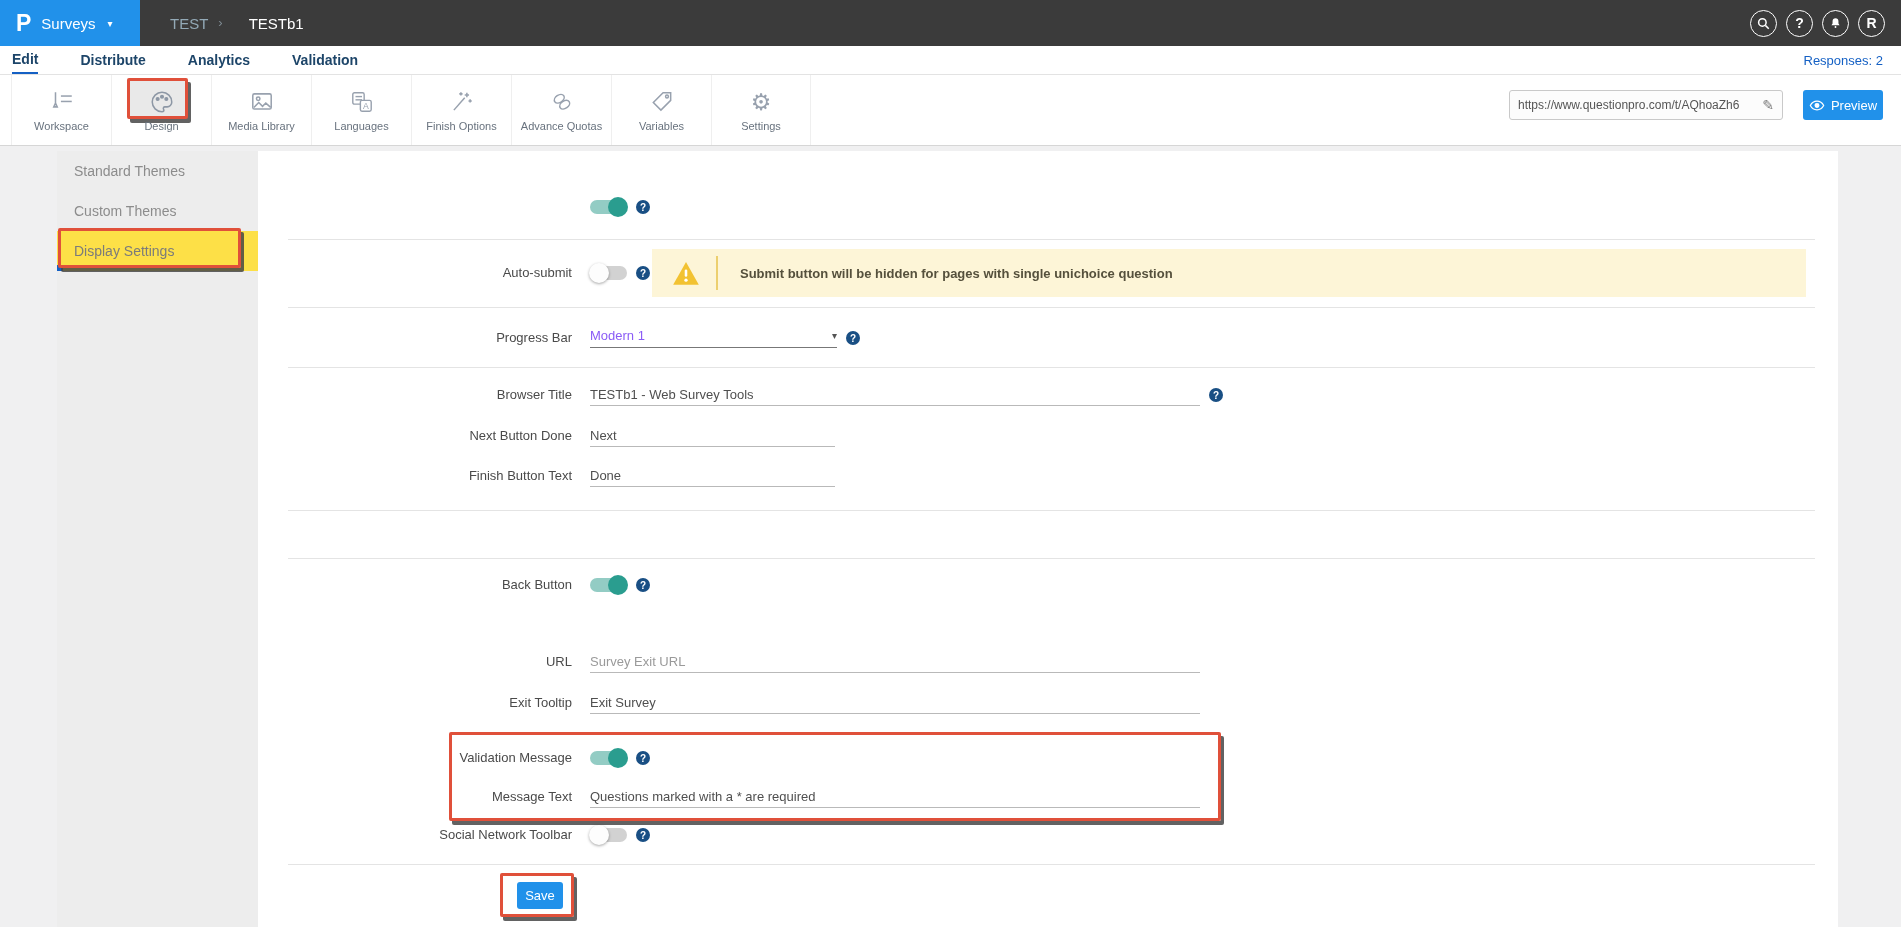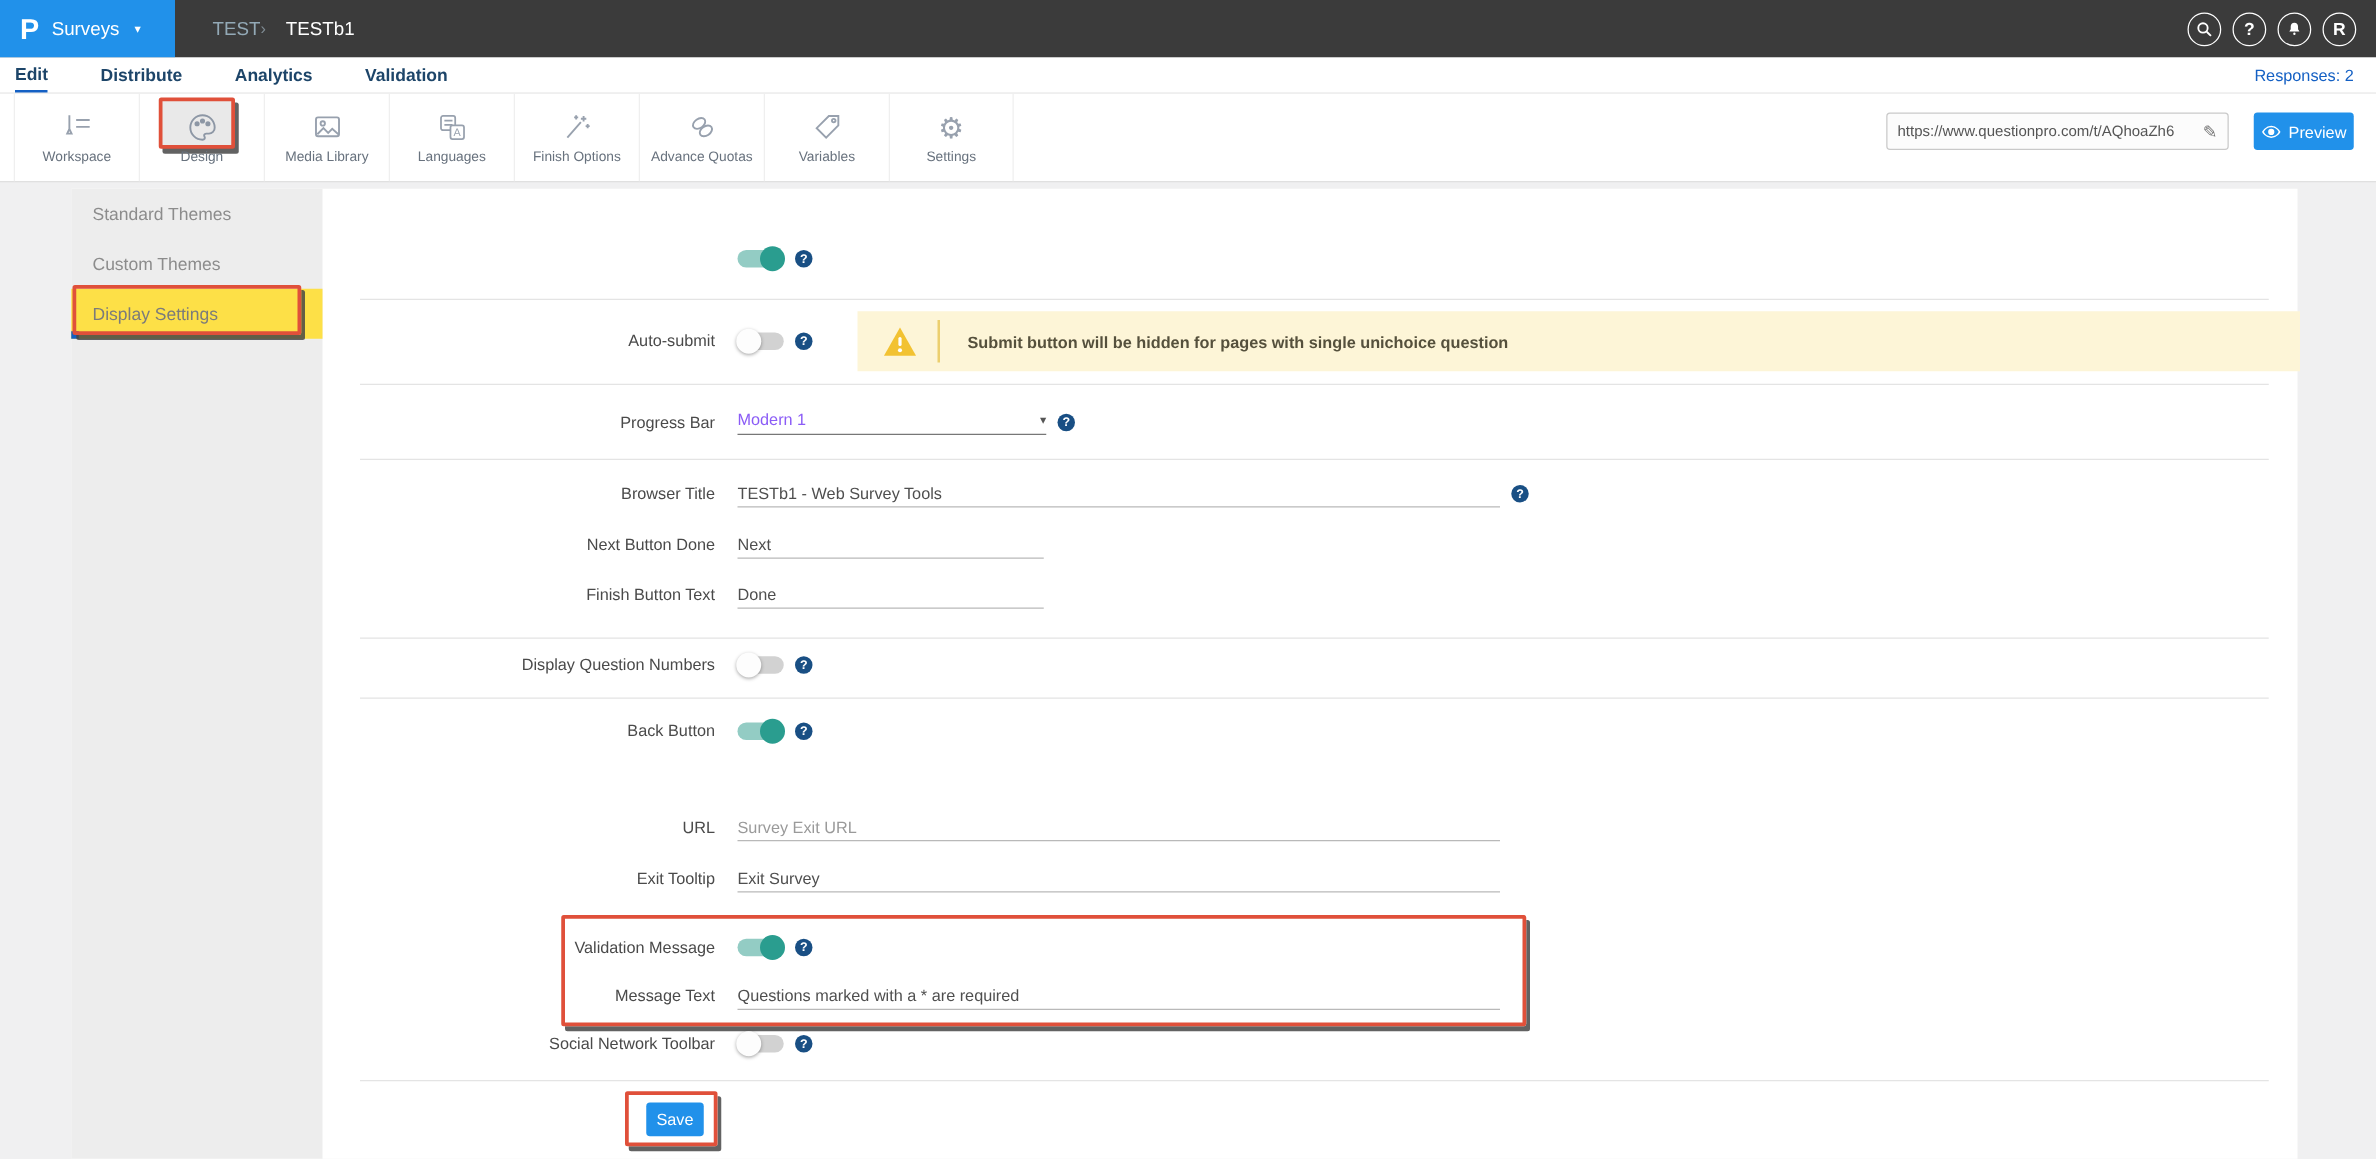--- a/index.html
+++ b/index.html
@@ -7,21 +7,21 @@
               font-family:"Liberation Sans", sans-serif; }
 
   
   .topbar { position:absolute; left:0; top:0; width:1901px; height:46px; background:#3b3b3b;
             display:flex; align-items:center; }
   .brand { width:140px; height:46px; background:#2191ea; display:flex; align-items:center;
            padding-left:16px; gap:10px; cursor:pointer; }
   .logo-p { color:#fff; font-size:23px; font-weight:800; line-height:1; }
   .brand-label { color:#fff; font-size:15px; }
   .brand-caret { color:#fff; font-size:10px; margin-left:2px; }
-  .breadcrumb { display:flex; margin-left:30px; font-size:15px; }
+  .breadcrumb { display:flex; margin-left:30px; gap:10px; font-size:15px; }
   .crumb-parent { color:#93a9b6; cursor:pointer; }
   .crumb-sep { color:#7f8b93; font-size:13px; }
   .crumb-current { color:#ffffff; margin-left:16px; }
   .top-icons { margin-left:auto; margin-right:16px; display:flex; gap:9px; }
   .circle-icon { width:27px; height:27px; border:1.5px solid #fff; border-radius:50%;
                  display:flex; align-items:center; justify-content:center; color:#fff;
                  font-size:14px; font-weight:bold; cursor:pointer; }
 
   
   .tabbar { position:absolute; left:0; top:46px; width:1901px; height:29px; background:#fff;
@@ -99,21 +99,21 @@
   .w-short { width:245px; }
   .w-long { width:610px; }
 
   .select-line { width:247px; border-bottom:1px solid #777; display:flex; align-items:center;
                  justify-content:space-between; font-size:13px; color:#8b5cf6; padding-bottom:4px;
                  cursor:pointer; }
   .select-caret { color:#555; font-size:10px; }
   .select-caret::after { content:"▾"; }
 
   .warnbox { position:absolute; left:595px; top:98px; width:1154px; height:48px; background:#fdf5d7;
-             display:flex; align-items:center;margin-left:34px; }
+             display:flex; align-items:center; }
   .warn-tri { margin-left:20px; display:flex; align-items:center; }
   .warn-sep { width:2px; height:34px; background:#eccf6e; margin-left:16px; }
   .warn-text { margin-left:22px; font-size:13px; font-weight:bold; color:#55503c; }
 
   .val-frame { position:absolute; left:392px; top:581px; width:772px; height:89px; }
   .save-frame { position:absolute; left:443px; top:722px; width:74px; height:44px; }
   .save-btn { position:absolute; left:460px; top:731px; width:46px; height:27px; background:#2191ea;
               color:#fff; border:none; border-radius:3px; font-size:13px; cursor:pointer;
               font-family:"Liberation Sans", sans-serif; }
 
@@ -323,29 +323,20 @@
       </div>
 
       <div class="form-row" style="top:312px">
         <div class="lbl">Finish Button Text</div>
         <div class="ctrl">
           <input class="line-input w-short" value="Done" style="">
         </div>
       </div>
       <div class="divider" style="top:359px"></div>
 
-      <div class="form-row" style="top:368px">
-        <div class="lbl">Display Question Numbers</div>
-        <div class="ctrl">
-          <div class="toggle">
-              <div class="knob"></div>
-            </div>
-          <div class="help"></div>
-        </div>
-      </div>
       <div class="divider" style="top:407px"></div>
 
       <div class="form-row" style="top:421px">
         <div class="lbl">Back Button</div>
         <div class="ctrl">
           <div class="toggle on">
               <div class="knob"></div>
             </div>
           <div class="help"></div>
         </div>

